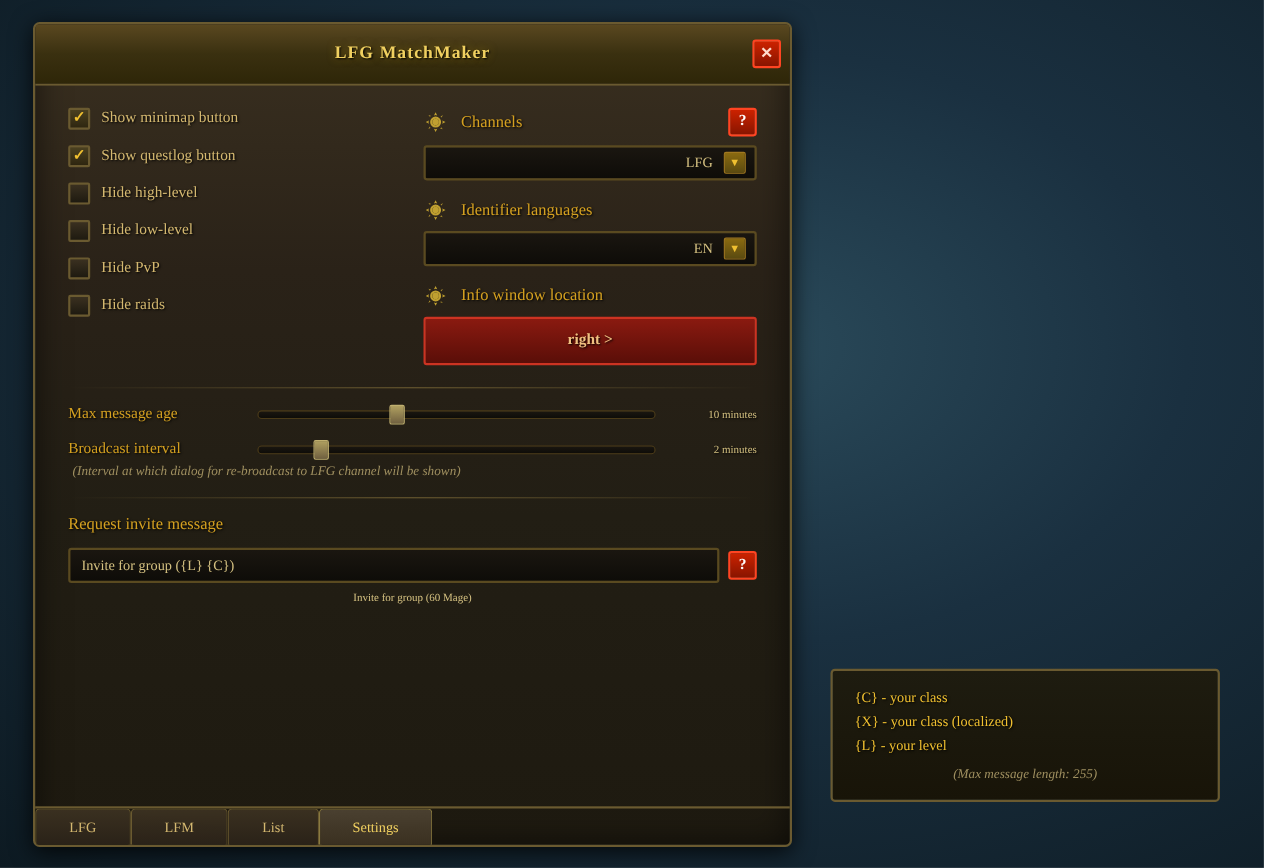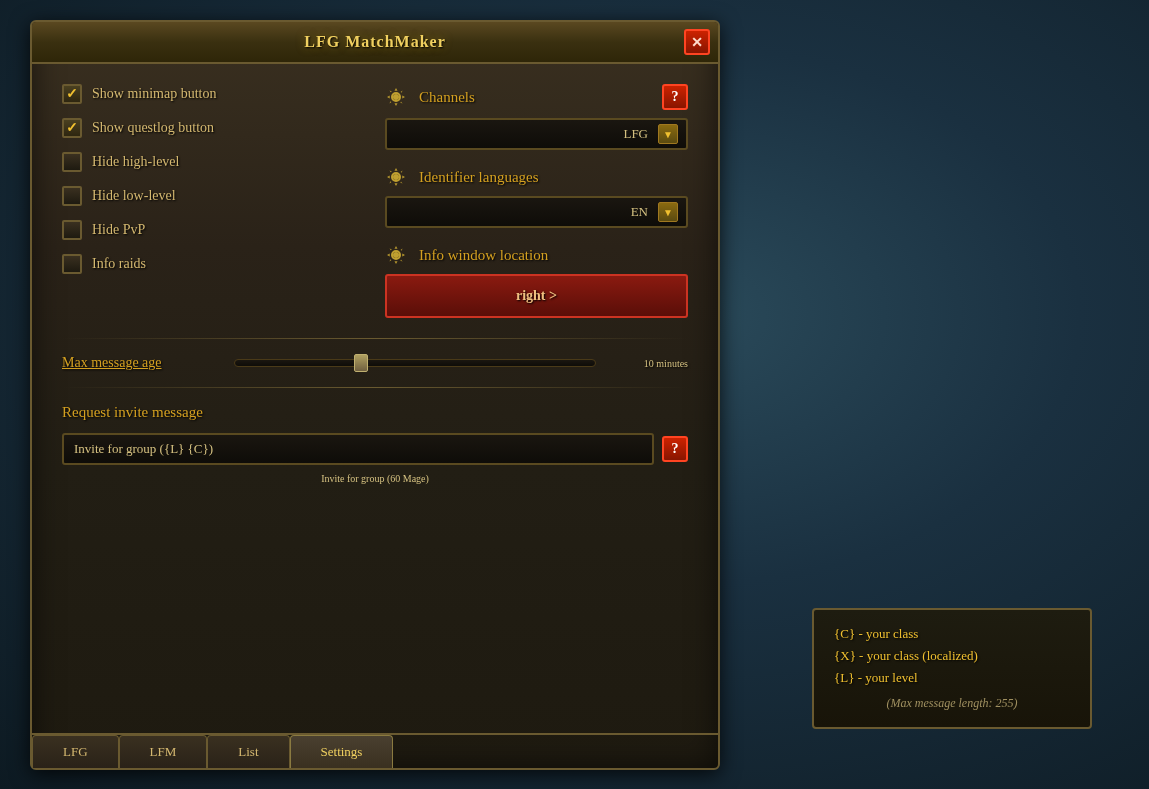--- a/index.html
+++ b/index.html
@@ -29,21 +29,21 @@
     
     .title-bar {
       display: flex;
       align-items: center;
       justify-content: center;
       background: linear-gradient(180deg, #5a4820 0%, #3a3010 50%, #2e2608 100%);
       border-bottom: 2px solid #6a5a30;
       border-radius: 4px 4px 0 0;
       padding: 8px 40px;
       position: relative;
-      height: 42px;
+      height: 56px;
     }
 
     .title-text {
       color: #f0d060;
       font-size: 16px;
       font-weight: bold;
       text-shadow: 1px 1px 2px #000, 0 0 8px rgba(200,160,30,0.5);
       letter-spacing: 1px;
     }
 
@@ -225,21 +225,20 @@
       align-items: center;
       gap: 12px;
       margin-bottom: 4px;
     }
 
     .slider-label {
       color: #d4a020;
       font-size: 14px;
       text-shadow: 1px 1px 2px #000;
       min-width: 160px;
-      text-decoration: underline;
     }
 
     .slider-track {
       flex: 1;
       height: 8px;
       background: linear-gradient(180deg, #1a1610 0%, #0e0c08 100%);
       border: 1px solid #4a3a18;
       border-radius: 4px;
       position: relative;
       cursor: pointer;
@@ -336,23 +335,23 @@
 
     .tab.active {
       background: linear-gradient(180deg, #4a4030 0%, #3a3020 100%);
       border-color: #8a7a40;
       color: #f0d060;
     }
 
     
     .tooltip-panel {
       position: absolute;
-      right: 57px;
+      right: 40px;
       bottom: 60px;
-      width: 280px;
+      width: 354px;
       background: linear-gradient(180deg, #1e1c10 0%, #181408 100%);
       border: 2px solid #6a5a30;
       border-radius: 4px;
       padding: 16px 20px;
     }
 
     .tooltip-line {
       color: #d4c080;
       font-size: 13px;
       margin-bottom: 6px;
@@ -424,21 +423,21 @@
           <span class="checkbox-label">Hide low-level</span>
         </div>
 
         <div class="checkbox-row">
           <div class="checkbox"></div>
           <span class="checkbox-label">Hide PvP</span>
         </div>
 
         <div class="checkbox-row">
           <div class="checkbox"></div>
-          <span class="checkbox-label">Info raids</span>
+          <span class="checkbox-label">Hide raids</span>
         </div>
 
       </div>
 
       <div class="right-col">
 
         <div class="gear-label-row">
           <svg class="gear-svg" viewBox="0 0 22 22">
             <circle cx="11" cy="11" r="4" fill="none" stroke="#c0a030" stroke-width="2"></circle>
             <path d="M11 2 L12.5 5 L11 4.5 L9.5 5 Z M11 20 L12.5 17 L11 17.5 L9.5 17 Z M2 11 L5 9.5 L4.5 11 L5 12.5 Z M20 11 L17 9.5 L17.5 11 L17 12.5 Z M4.5 4.5 L6.5 7 L5.5 6 L7 5.5 Z M17.5 17.5 L15.5 15 L16.5 16 L15 16.5 Z M4.5 17.5 L7 15.5 L6 16.5 L5.5 15 Z M17.5 4.5 L15 6.5 L16 5.5 L16.5 7 Z" fill="#c0a030"></path>
@@ -491,20 +490,30 @@
     <div class="slider-section">
       <div class="slider-row">
         <span class="slider-label">Max message age</span>
         <div class="slider-track">
           <div class="slider-thumb" style="left: 33%;"></div>
         </div>
         <span class="slider-value">10 minutes</span>
       </div>
     </div>
 
+    <div class="slider-section" style="margin-top: 12px;">
+      <div class="slider-row">
+        <span class="slider-label">Broadcast interval</span>
+        <div class="slider-track">
+          <div class="slider-thumb" style="left: 14%;"></div>
+        </div>
+        <span class="slider-value">2 minutes</span>
+      </div>
+      <div class="slider-description">(Interval at which dialog for re-broadcast to LFG channel will be shown)</div>
+    </div>
 
     <div class="h-divider" style="margin-top: 16px;"></div>
 
     <div class="invite-section">
       <div class="invite-label">Request invite message</div>
       <div class="invite-input-row">
         <input class="invite-input" type="text" value="Invite for group ({L} {C})" style="">
         <div class="help-btn">?</div>
       </div>
       <div class="invite-preview">Invite for group (60 Mage)</div>

